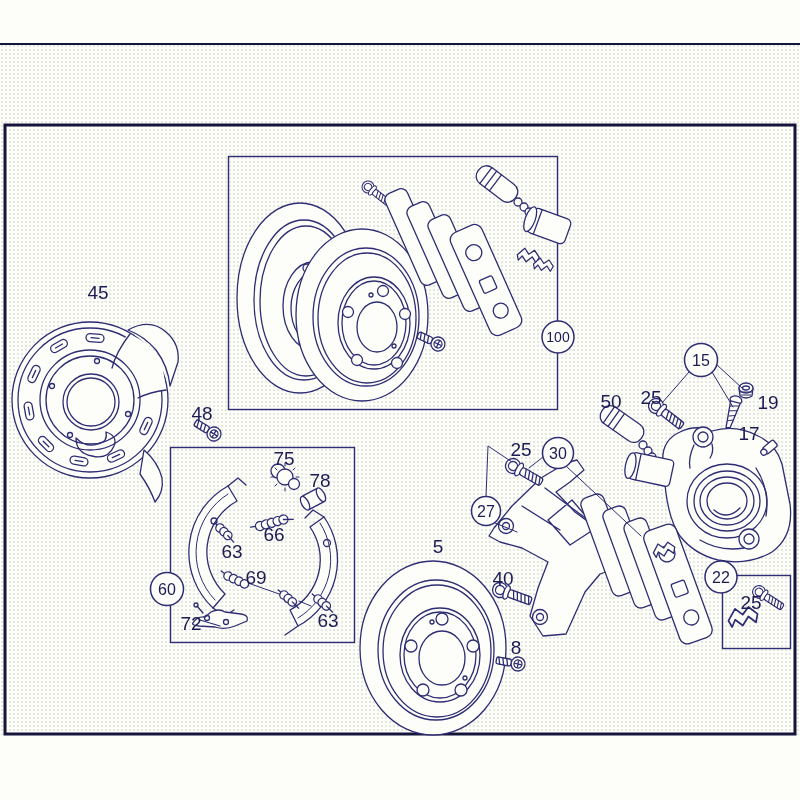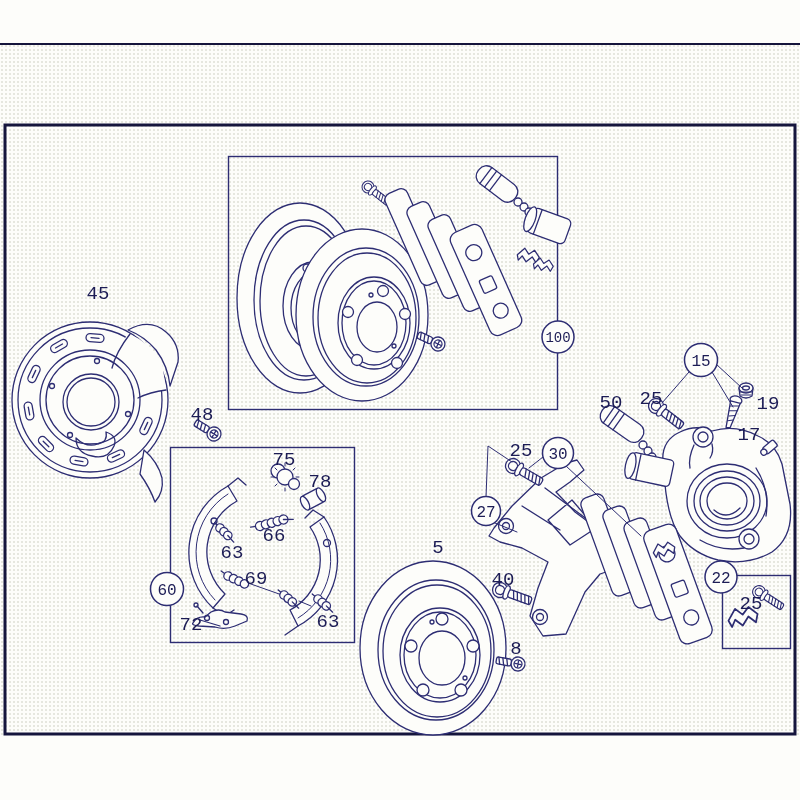--- a/index.html
+++ b/index.html
@@ -1,21 +1,21 @@
 <!DOCTYPE html>
 <html style="--line: #2d2d73; --label: #1c1c55; --frame: #15153c; --accent_box: #2d2d73; --background: #fdfdfa; --texture_dot: #c9cdbd;"><head>
 <meta charset="utf-8">
 <style>
   :root{
     --line:#2d2d73; --label:#1c1c55; --frame:#15153c; --accent_box:#2d2d73;
     --background:#fdfdfa; --texture_dot:#c9cdbd;
   }
   html,body{margin:0;padding:0;background:#fff;}
   .stage{position:relative;width:800px;height:800px;background:var(--background);
-         font-family:Liberation Mono, monospace;overflow:hidden;}
+         font-family:Liberation Sans, sans-serif;overflow:hidden;}
   .texture{position:absolute;left:0;top:44px;width:800px;height:692px;
            background-image:radial-gradient(var(--texture_dot) 0.8px, transparent 0.9px);
            background-size:4px 4px;opacity:.45;}
   svg{position:absolute;left:0;top:0;}
   .ln{fill:none;stroke:var(--line);stroke-width:1.3;stroke-linejoin:round;stroke-linecap:round;}
   .fw{fill:var(--background);stroke:var(--line);stroke-width:1.3;stroke-linejoin:round;stroke-linecap:round;}
   .thin{stroke-width:1;}
   .box{fill:none;stroke:var(--accent_box);stroke-width:1.4;}
   .frame{fill:none;stroke:var(--frame);stroke-width:3;}
   .rule{stroke:var(--frame);stroke-width:2;}

